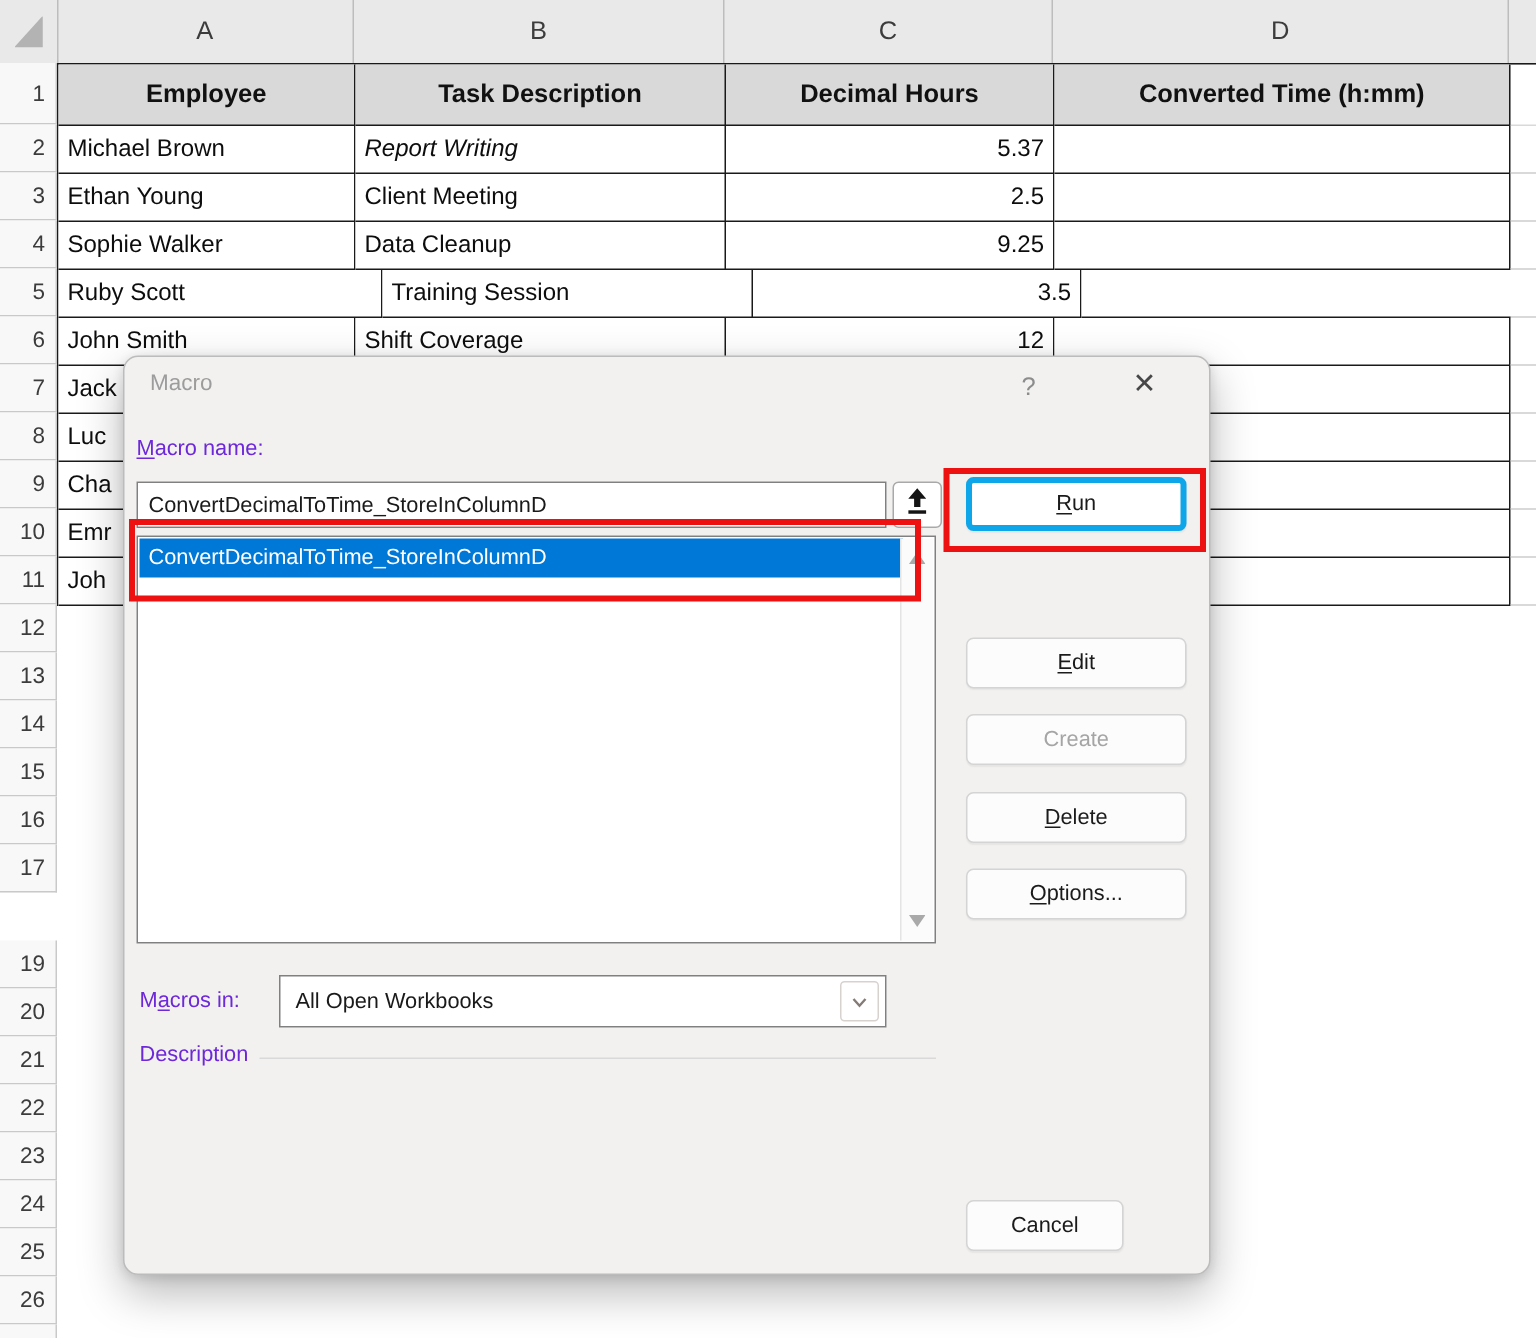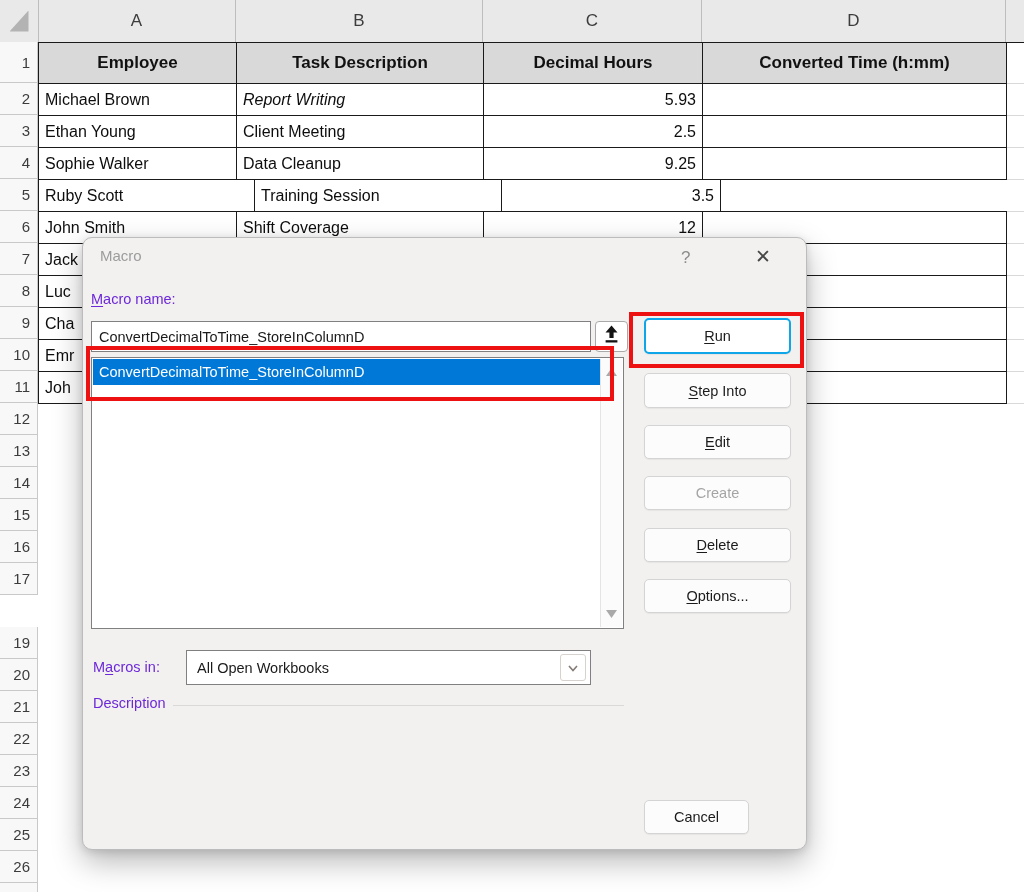--- a/index.html
+++ b/index.html
@@ -39,21 +39,21 @@
   .export-btn{position:absolute;left:512px;top:83px;width:33px;height:31px;box-sizing:border-box;background:#fff;
     border:1px solid #a9a9a9;border-radius:4px;display:flex;align-items:center;justify-content:center;}
   .listbox{position:absolute;left:8px;top:119px;width:533px;height:272px;box-sizing:border-box;background:#fff;border:1px solid #808080;}
   .list-selected{position:absolute;left:1px;top:1px;width:509px;height:26px;background:#0078d7;color:#fff;
     font-size:14.5px;display:flex;align-items:center;padding-left:6px;box-sizing:border-box;white-space:nowrap;}
   .list-scrollbar{position:absolute;top:1px;right:1px;bottom:1px;width:21px;background:#fbfbfb;border-left:1px solid #e4e4e4;}
   .tri-up{position:absolute;top:9px;left:5px;width:11px;height:8px;background:#a9a9a9;clip-path:polygon(50% 0,0 100%,100% 100%);}
   .tri-down{position:absolute;bottom:9px;left:5px;width:11px;height:8px;background:#a9a9a9;clip-path:polygon(0 0,100% 0,50% 100%);}
   .dlg-btn{position:absolute;left:561px;width:147px;height:35px;box-sizing:border-box;background:#fcfcfc;border:1px solid #d4d4d4;
     border-radius:5px;display:flex;align-items:center;justify-content:center;font-size:14.5px;color:#1b1b1b;box-shadow:0 1px 1px rgba(0,0,0,.05);}
-  .btn-run{top:80px;height:36px;border:2px solid #0ea5e9;background:#ffffff;}
+  .btn-run{top:80px;height:36px;border:4px solid #0ea5e9;background:#ffffff;}
   .btn-step{top:135px;}
   .btn-edit{top:187px;height:34px;}
   .btn-create{top:238px;height:34px;color:#a5a5a5;}
   .btn-delete{top:290px;height:34px;}
   .btn-options{top:341px;height:34px;}
   .btn-cancel{top:562px;height:34px;width:105px;}
   .red-rect{position:absolute;border:4px solid #ee1111;z-index:6;pointer-events:none;}
   .red-rect-list{left:3px;top:108px;width:520px;height:47px;}
   .red-rect-run{left:546px;top:74px;width:167px;height:48px;}
   .dropdown{position:absolute;left:103px;top:412px;width:405px;height:35px;box-sizing:border-box;background:#fff;border:1px solid #808080;
@@ -108,21 +108,21 @@
   <div id="grid" class="grid">
       <div class="grid-row" style="height: 41px;">
         <div class="grid-cell hdr col0" style="width: 198px;">Employee</div>
         <div class="grid-cell hdr col1" style="width: 247px;">Task Description</div>
         <div class="grid-cell hdr col2" style="width: 219px;">Decimal Hours</div>
         <div class="grid-cell hdr col3" style="width: 304px;">Converted Time (h:mm)</div>
       </div>
       <div class="grid-row" style="height: 32px;">
         <div class="grid-cell data col0" style="width: 198px;">Michael Brown</div>
         <div class="grid-cell data col1" style="width: 247px; font-style: italic;">Report Writing</div>
-        <div class="grid-cell data col2" style="width: 219px;">5.93</div>
+        <div class="grid-cell data col2" style="width: 219px;">5.37</div>
         <div class="grid-cell data col3" style="width: 304px;"></div>
       </div>
       <div class="grid-row" style="height: 32px;">
         <div class="grid-cell data col0" style="width: 198px;">Ethan Young</div>
         <div class="grid-cell data col1" style="width: 247px;">Client Meeting</div>
         <div class="grid-cell data col2" style="width: 219px;">2.5</div>
         <div class="grid-cell data col3" style="width: 304px;"></div>
       </div>
       <div class="grid-row" style="height: 32px;">
         <div class="grid-cell data col0" style="width: 198px;">Sophie Walker</div>
@@ -202,23 +202,20 @@
       <div class="tri-up"></div>
       <div class="tri-down"></div>
     </div>
   </div>
   <div class="red-rect red-rect-list"></div>
 
   <div class="dlg-btn btn-run">
       <span><span class="accel">R</span><span>un</span></span>
     </div>
   <div class="red-rect red-rect-run"></div>
-  <div class="dlg-btn btn-step">
-      <span><span class="accel">S</span><span>tep Into</span></span>
-    </div>
   <div class="dlg-btn btn-edit">
       <span><span class="accel">E</span><span>dit</span></span>
     </div>
   <div class="dlg-btn btn-create">
       <span><span class="accel"></span><span>Create</span></span>
     </div>
   <div class="dlg-btn btn-delete">
       <span><span class="accel">D</span><span>elete</span></span>
     </div>
   <div class="dlg-btn btn-options">

